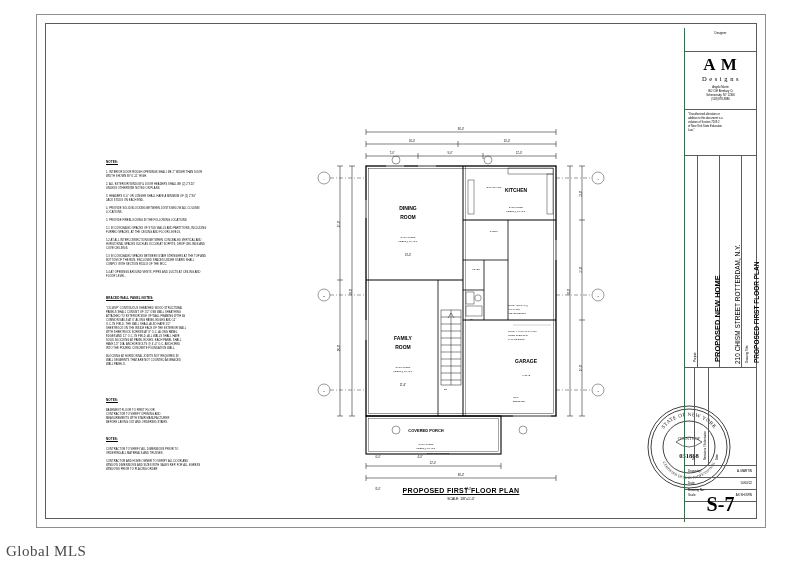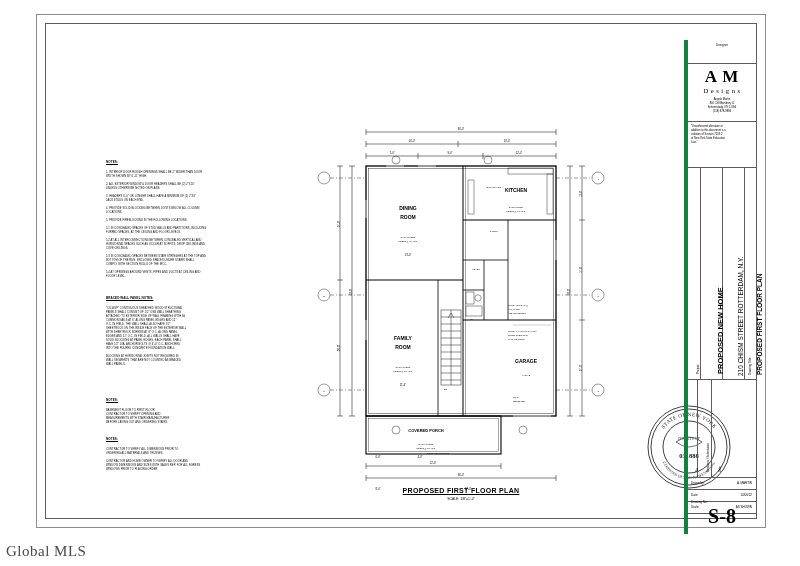--- a/index.html
+++ b/index.html
@@ -103,24 +103,24 @@
     left: 598px;
     top: 378px;
     width: 90px;
     height: 90px;
   }
 
   
   #titleblock {
     position: absolute;
     right: 0px;
-    top: 16px;
+    top: 4px;
     width: 72px;
     height: 100%;
-    border-left: 4px solid #15803d;
+    border-left: 1px solid #15803d;
     box-sizing: border-box;
   }
   .tb-cell { position: absolute; box-sizing: border-box; }
 
   #tb-designer {
     left: 0; top: 0; width: 100%; height: 24px;
     border-bottom: 1px solid #5c5c5c;
     text-align: center;
   }
   #tb-designer .lbl { font-size: 3px; margin-top: 3px; color:#000; }
@@ -605,20 +605,20 @@
           <span class="val">10/06/22</span>
         </div>
         <div class="meta-row">
           <span>Scale:</span>
           <span class="val">AS SHOWN</span>
         </div>
       </div>
 
       <div class="tb-cell" id="tb-sheetno">
         <div class="lbl">Drawing No:</div>
-        <div class="num">S-8</div>
+        <div class="num">S-7</div>
       </div>
 
     </div>
   </div>
 </div>
 
 <div id="watermark">Global MLS</div>
 
 </body></html>

